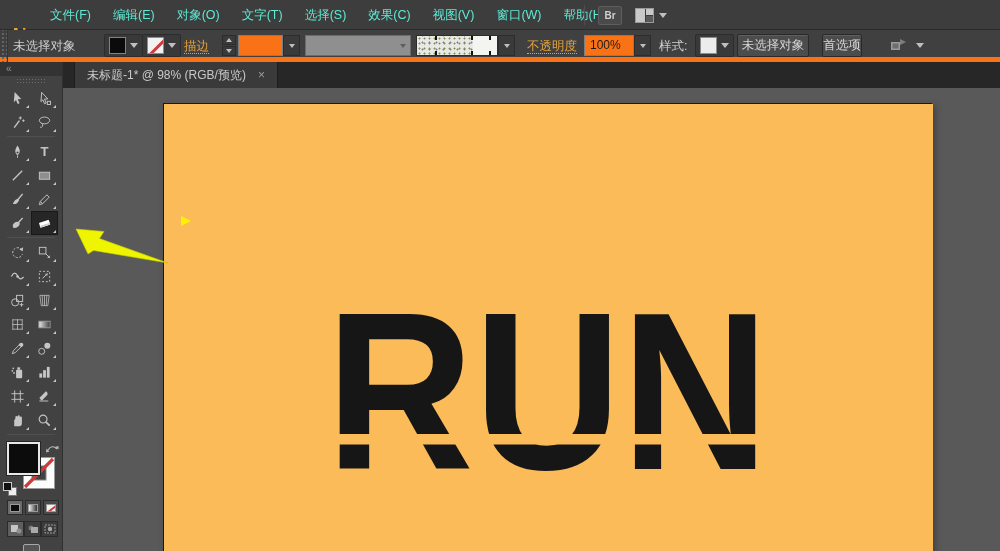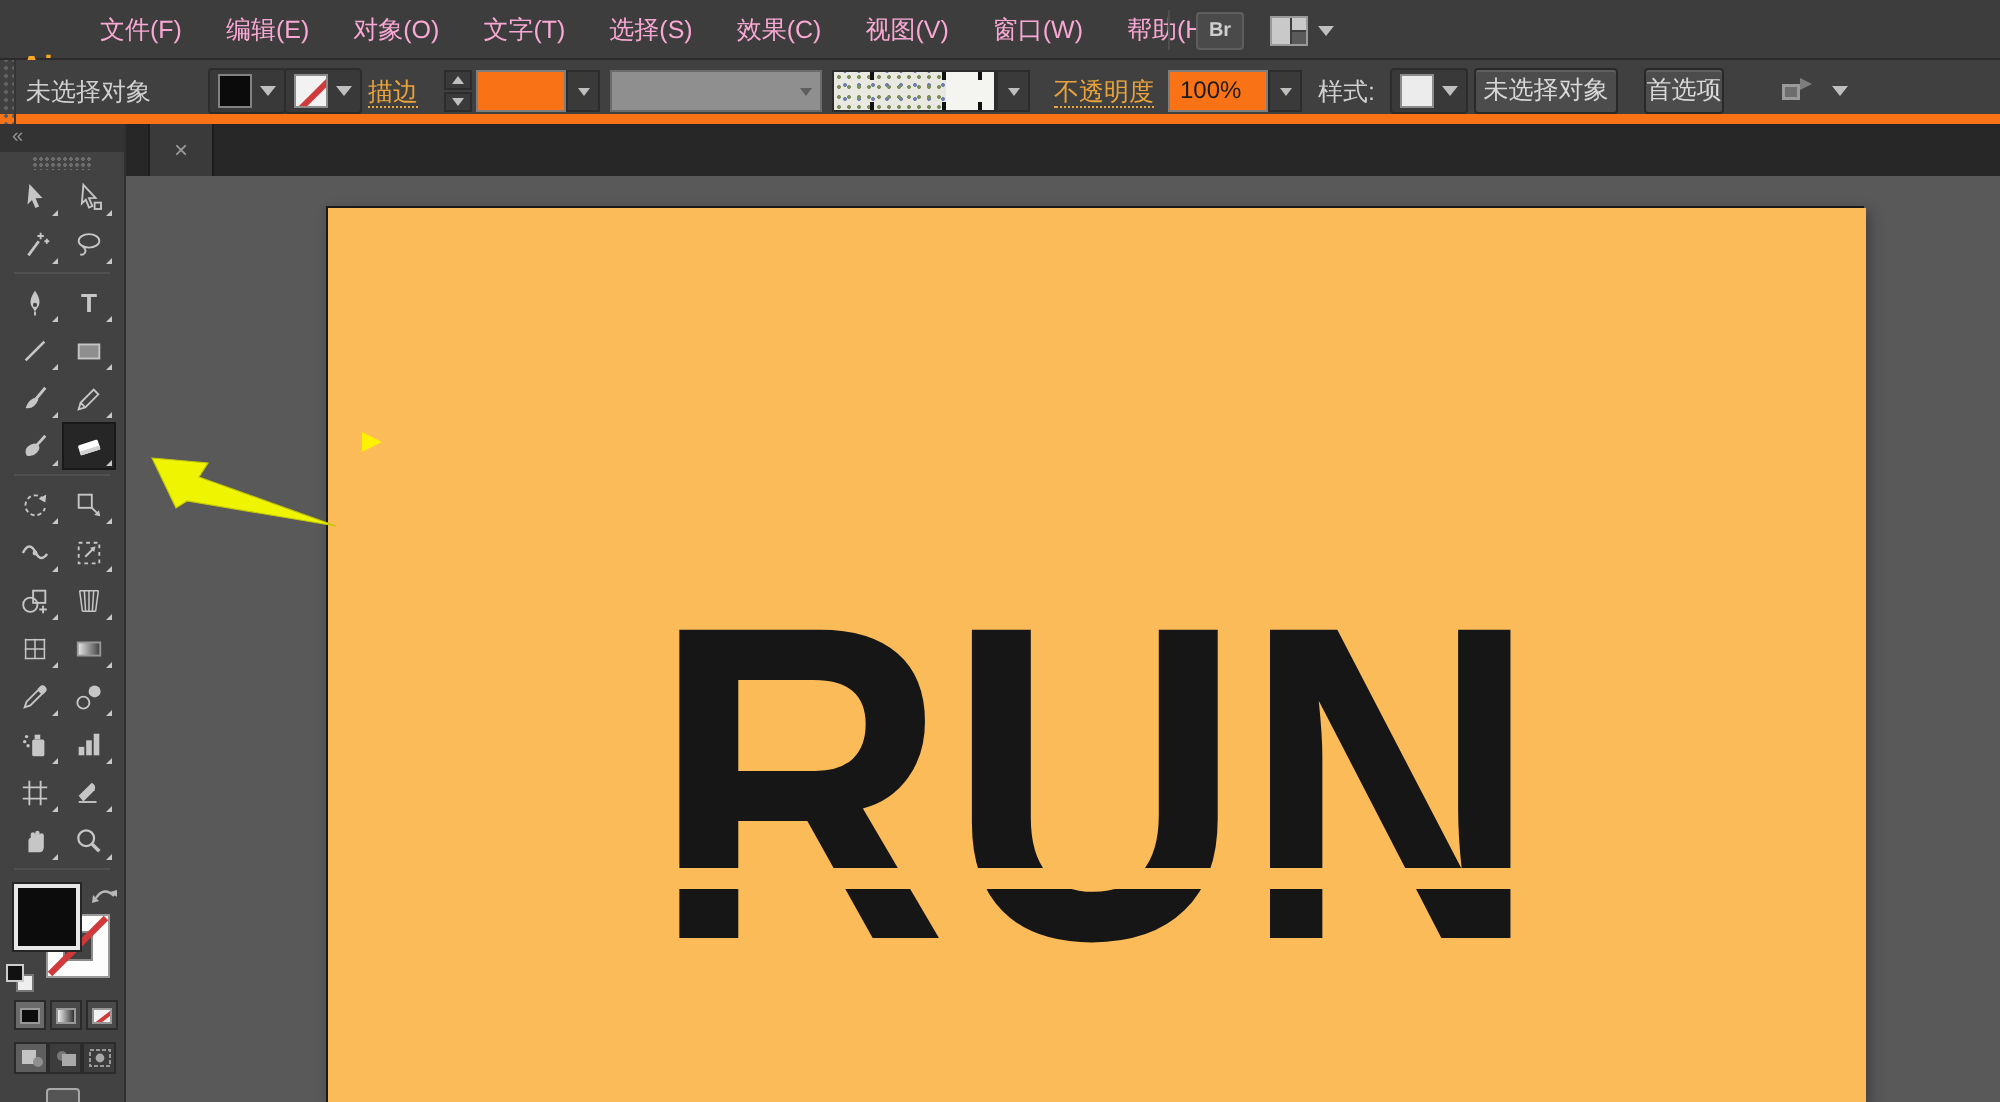--- a/index.html
+++ b/index.html
@@ -4,21 +4,21 @@
 <style>
   * { margin:0; padding:0; box-sizing:border-box; }
   html,body { width:1000px; height:551px; overflow:hidden; background:#595959;
     font-family:"Liberation Sans","DejaVu Sans",sans-serif; }
 
   
   #menubar { position:absolute; left:0; top:0; width:1000px; height:30px;
     background:#3D3D3D; border-bottom:1px solid #2B2B2B; display:flex; align-items:center; z-index:5; }
   #ai-logo { margin-left:10px; color:#F9A825; font-weight:bold; font-size:16px; letter-spacing:0.5px;margin-top:40px; }
   #menu-items { display:flex; margin-left:12px; }
-  .menu-item { color:#f9a8d4; font-size:12.5px; padding:0 11px; line-height:30px; cursor:default; }
+  .menu-item { color:#5eead4; font-size:12.5px; padding:0 11px; line-height:30px; cursor:default; }
   #menu-right { position:absolute; left:552px; top:0; height:30px; display:flex; align-items:center; gap:13px;padding-left:32px; }
   .vsep { width:1px; height:20px; background:#2D2D2D; border-right:1px solid #4E4E4E; }
   #br-button { width:24px; height:19px; background:#4A4A4A; border:1px solid #5E5E5E; border-radius:2px;
     color:#CFCFCF; font-size:10px; font-weight:bold; text-align:center; line-height:17px; }
   #workspace-switcher { display:flex; align-items:center; gap:5px; }
   #ws-grid { width:19px; height:15px; border:1px solid #9A9A9A; display:grid;
     grid-template-columns:9px 7px; grid-template-rows:6px 6px; gap:1px; background:#3D3D3D; padding:0; }
   #ws-grid i:nth-child(1){ grid-row:1/3; background:#C9C9C9; }
   #ws-grid i:nth-child(2){ background:#C9C9C9; }
   #ws-grid i:nth-child(3){ background:#5A5A5A; }
@@ -234,20 +234,21 @@
       <rect x="1" y="4" width="9" height="8" fill="#9A9A9A"></rect>
       <rect x="2.5" y="5.5" width="6" height="5" fill="#6E6E6E"></rect>
       <path d="M10 1 L16 4 L10 7 Z" fill="#7E7E7E"></path>
     </svg>
     <span class="caret"></span>
   </span>
 </div>
 
 <div id="tabbar">
   <div id="doc-tab">
+    <span class="title">未标题-1* @ 98% (RGB/预览)</span>
     <span class="close">×</span>
   </div>
 </div>
 
 <div id="toolspanel">
   <div id="tools-header">«</div>
   <div id="tools-grip"></div>
   <div id="tool-grid">
       <div class="tool">
         <svg width="15" height="15" viewBox="0 0 16 16">

